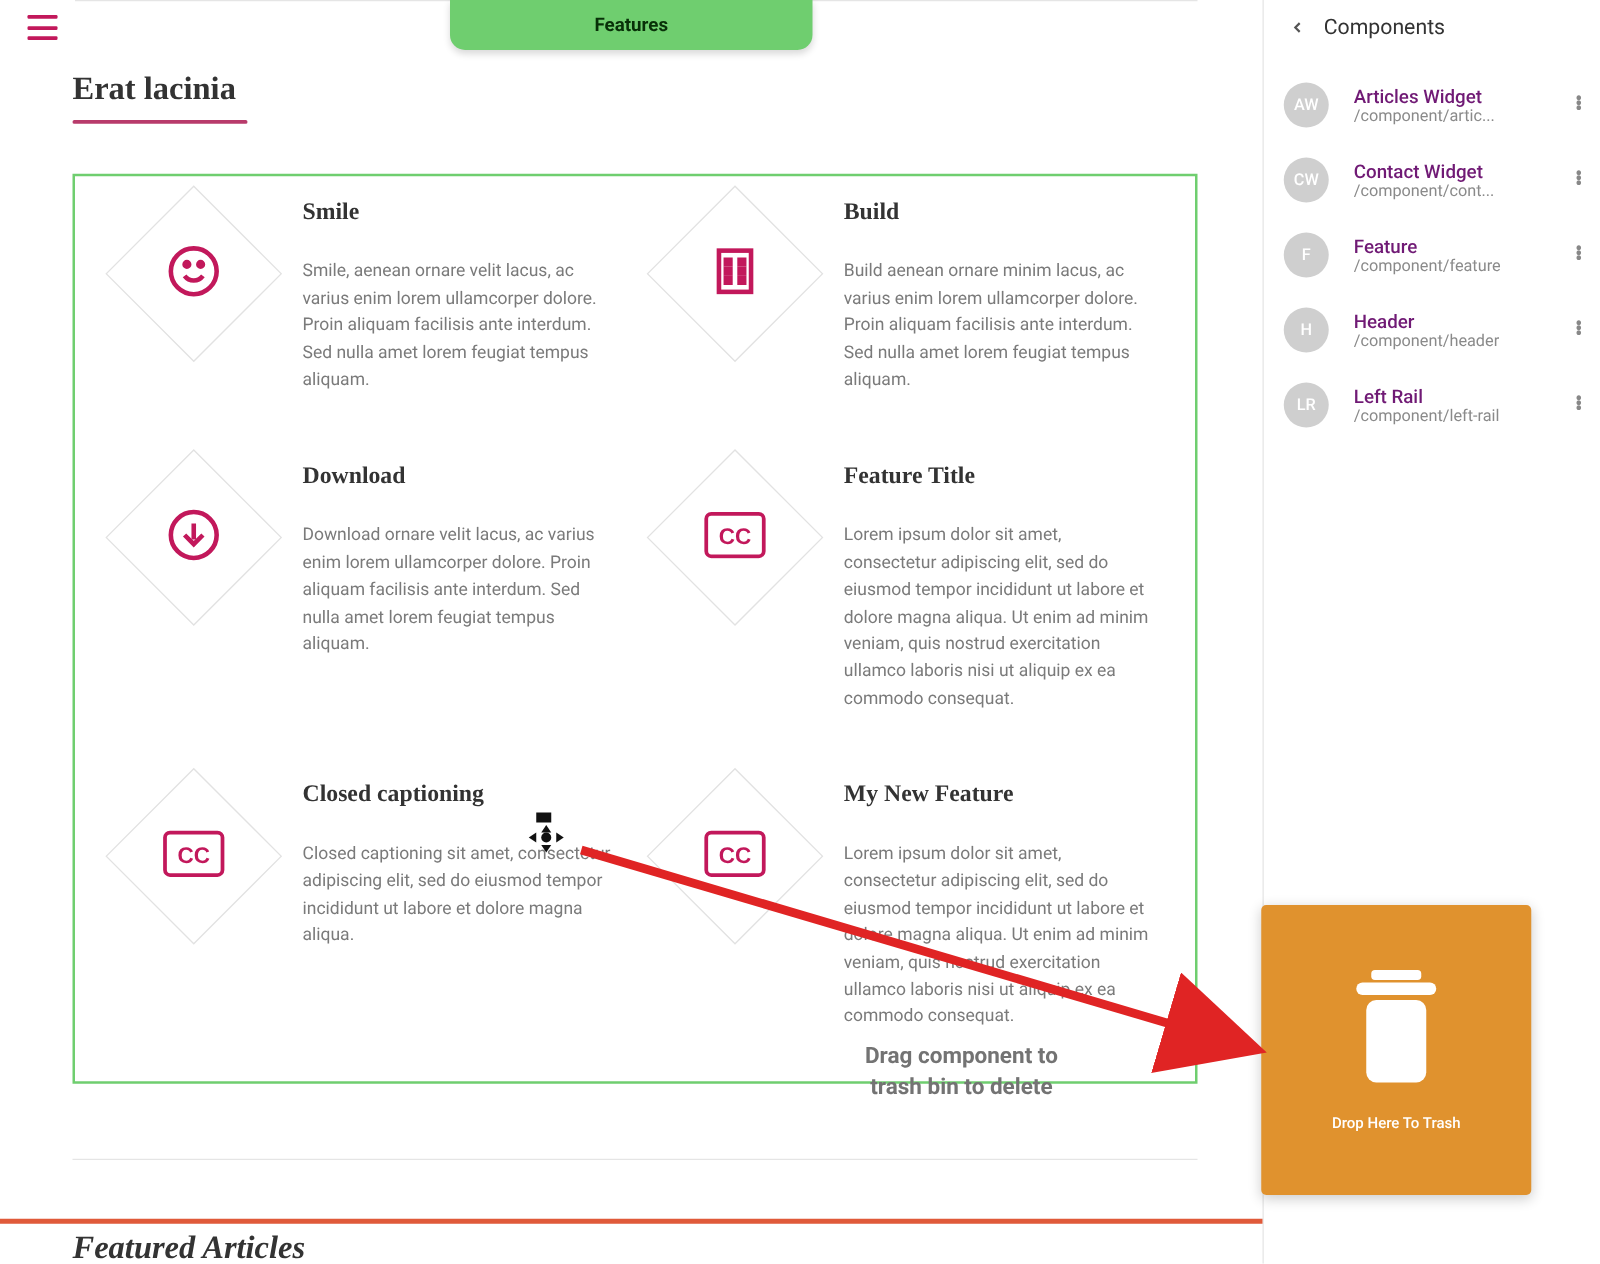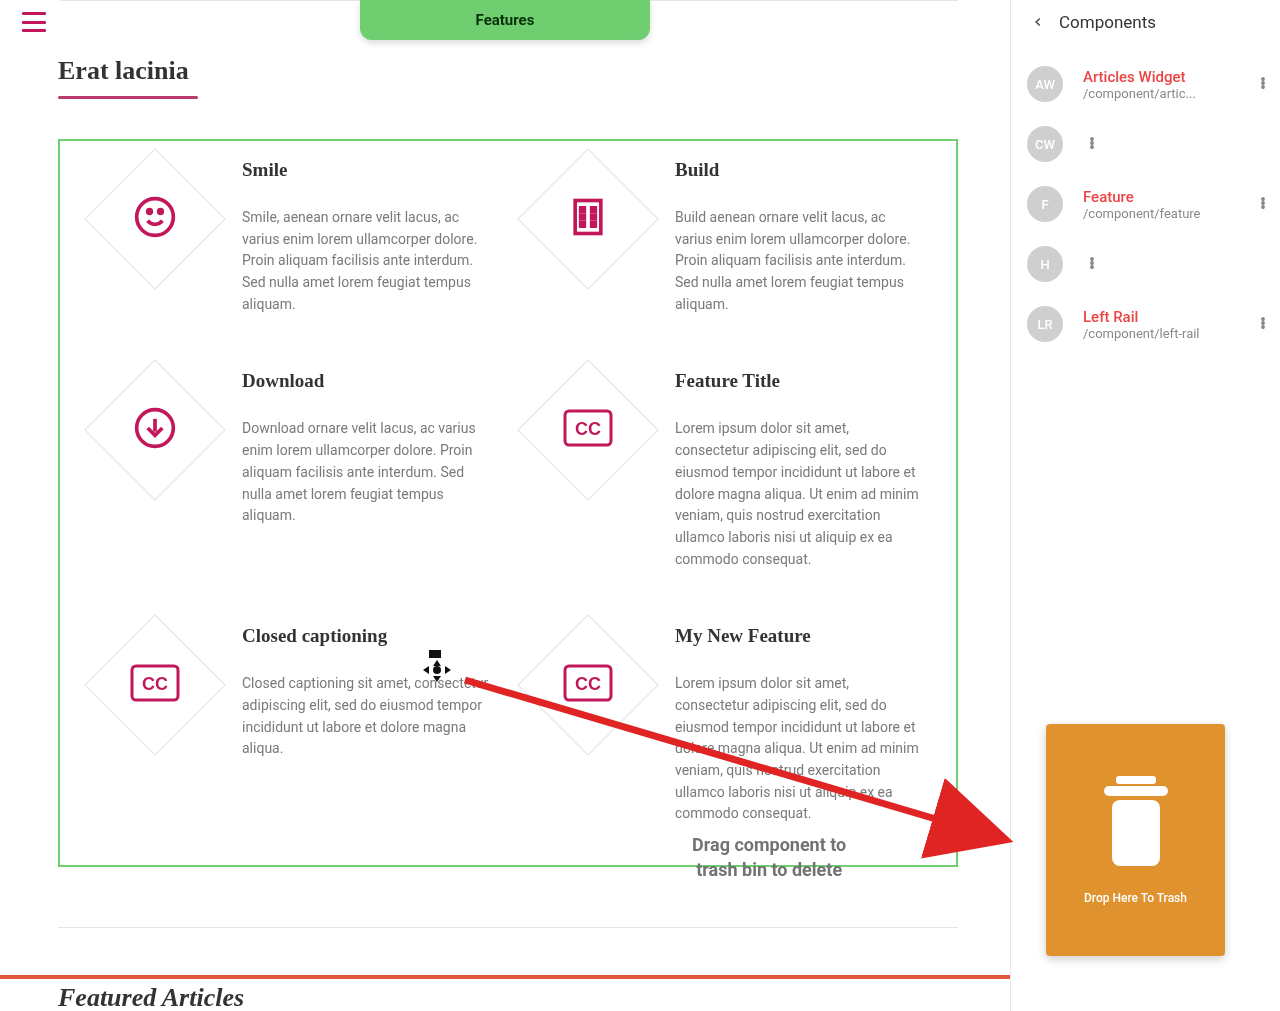--- a/index.html
+++ b/index.html
@@ -51,28 +51,28 @@
   .move-cursor { position: absolute; top: 648px; left: 415px; }
 
   
   .sidebar { width: 270px; border-left: 1px solid #e5e5e5; background: #fff; display: flex; flex-direction: column; }
   .sb-header { display: flex; align-items: center; gap: 14px; padding: 10px 20px; font-size: 17px; color: #333; }
   .sb-header .chev { font-size: 20px; color: #555; cursor: pointer; }
   .sb-list { padding: 10px 4px 0 12px; flex: 1; }
   .sb-item { display: flex; align-items: center; gap: 20px; padding: 12px 4px; cursor: pointer; }
   .avatar { width: 36px; height: 36px; border-radius: 50%; background: #cfcfcf; color: #fff; font-size: 13px; font-weight: 500; display: flex; align-items: center; justify-content: center; flex-shrink: 0; }
   .sb-text { flex: 1; overflow: hidden; }
-  .sb-text .name { font-size: 15px; color: #ef4444; font-weight: 500; }
+  .sb-text .name { font-size: 15px; color: #701a75; font-weight: 500; }
   .sb-text .path { font-size: 13px; color: #8a8a8a; white-space: nowrap; overflow: hidden; text-overflow: ellipsis; max-width: 150px; }
   .kebab { width: 18px; color: #888; font-size: 18px; line-height: 4px; text-align: center; cursor: pointer; }
   .kebab span { display: block; }
 
   
   .trash {
-    position: absolute; right: 55px; bottom: 55px; width: 179px; height: 232px;
+    position: absolute; right: 55px; bottom: 55px; width: 216px; height: 232px;
     background: #e0922e; border-radius: 4px; display: flex; flex-direction: column; align-items: center; justify-content: center; gap: 20px;
     color: #fff; box-shadow: 0 3px 10px rgba(0,0,0,0.2);
   }
   .trash-label { font-size: 12px; font-weight: 500; }
 
   
   .bottom-line { position: absolute; left: 0; bottom: 32px; width: 1010px; height: 4px; background: #e05a3a; }
 
   
   .arrow-overlay { position: absolute; top: 0; left: 0; pointer-events: none; }
@@ -123,21 +123,21 @@
                   <rect x="14" y="7" width="2" height="2" fill="#c2185b"></rect>
                   <rect x="8" y="11" width="2" height="2" fill="#c2185b"></rect>
                   <rect x="14" y="11" width="2" height="2" fill="#c2185b"></rect>
                   <rect x="8" y="15" width="2" height="2" fill="#c2185b"></rect>
                   <rect x="14" y="15" width="2" height="2" fill="#c2185b"></rect>
                 </svg></span>
             </div>
     </div>
     <div class="feature-body">
       <h3>Build</h3>
-      <p>Build aenean ornare velit lacus, ac varius enim lorem ullamcorper dolore. Proin aliquam facilisis ante interdum. Sed nulla amet lorem feugiat tempus aliquam.</p>
+      <p>Build aenean ornare minim lacus, ac varius enim lorem ullamcorper dolore. Proin aliquam facilisis ante interdum. Sed nulla amet lorem feugiat tempus aliquam.</p>
     </div>
         </div>
         <div class="feature">
     <div class="diamond-wrap">
       <div class="diamond">
               <span class="ico"><svg width="44" height="44" viewBox="0 0 24 24" fill="none" stroke="#c2185b" stroke-width="2">
                   <circle cx="12" cy="12" r="10"></circle>
                   <path d="M12 7v7"></path>
                   <path d="M8 12l4 4 4-4"></path>
                 </svg></span>
@@ -236,40 +236,48 @@
       <div class="path">/component/artic...</div>
     </div>
     <div class="kebab">
           <span>•</span>
           <span>•</span>
           <span>•</span>
         </div>
       </div>
       <div class="sb-item">
     <div class="avatar">CW</div>
+    <div class="sb-text">
+      <div class="name">Contact Widget</div>
+      <div class="path">/component/cont...</div>
+    </div>
     <div class="kebab">
           <span>•</span>
           <span>•</span>
           <span>•</span>
         </div>
       </div>
       <div class="sb-item">
     <div class="avatar">F</div>
     <div class="sb-text">
       <div class="name">Feature</div>
       <div class="path">/component/feature</div>
     </div>
     <div class="kebab">
           <span>•</span>
           <span>•</span>
           <span>•</span>
         </div>
       </div>
       <div class="sb-item">
     <div class="avatar">H</div>
+    <div class="sb-text">
+      <div class="name">Header</div>
+      <div class="path">/component/header</div>
+    </div>
     <div class="kebab">
           <span>•</span>
           <span>•</span>
           <span>•</span>
         </div>
       </div>
       <div class="sb-item">
     <div class="avatar">LR</div>
     <div class="sb-text">
       <div class="name">Left Rail</div>

